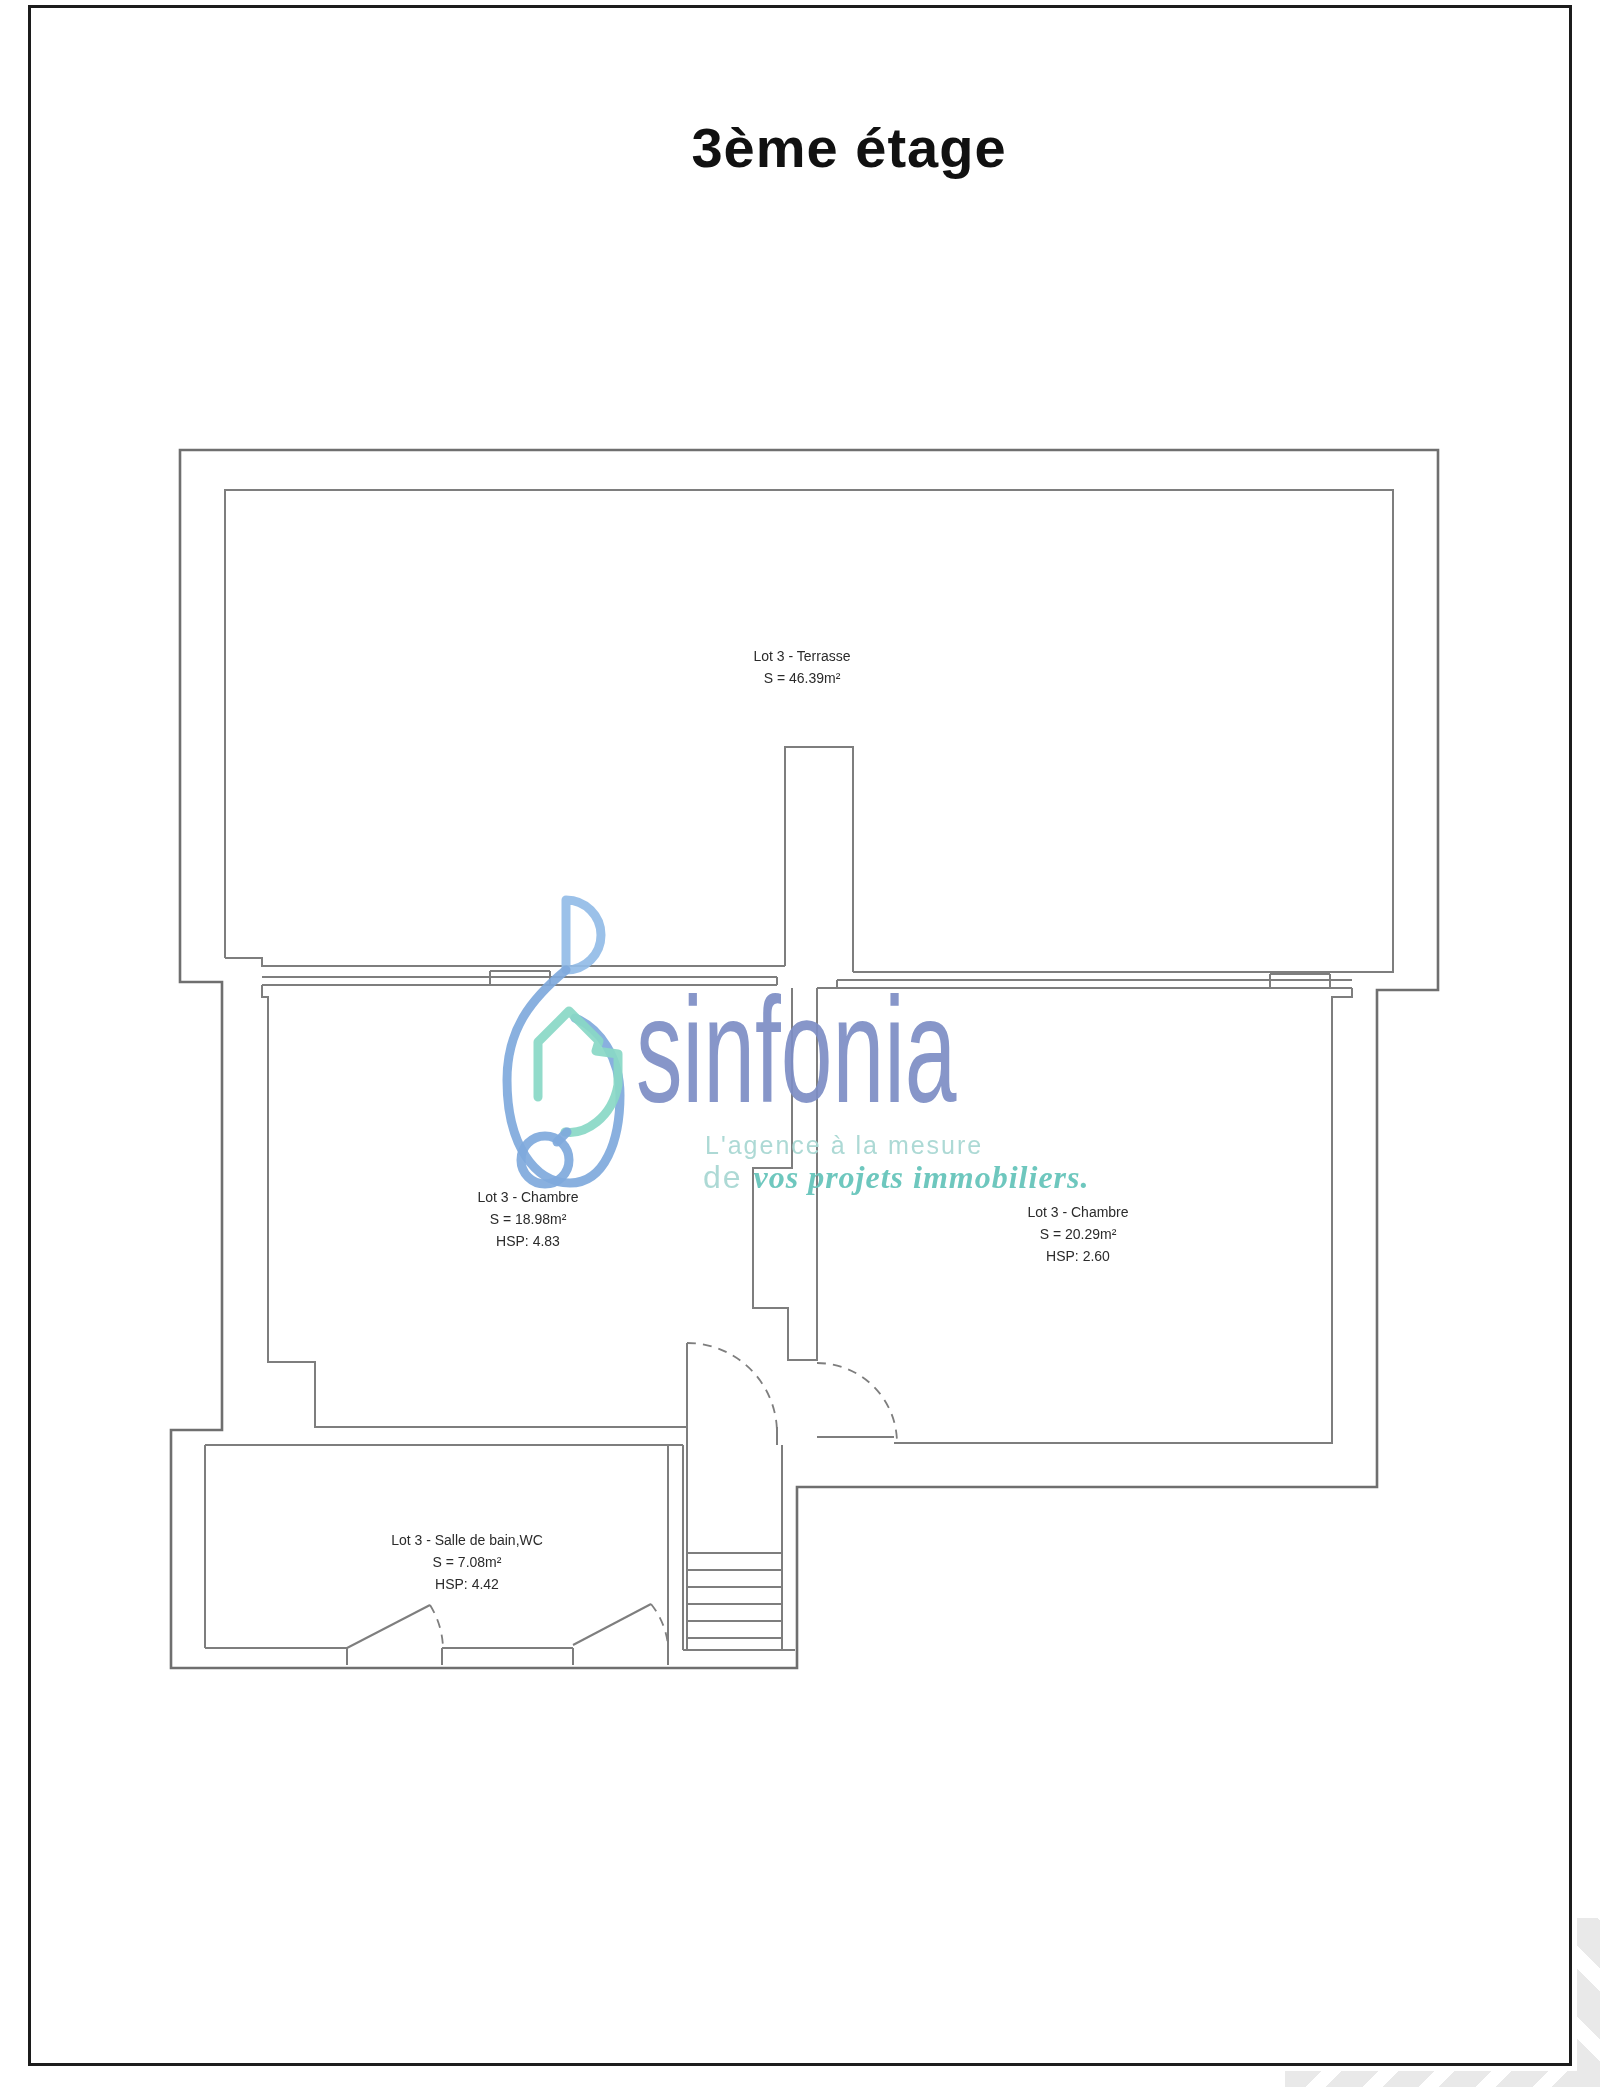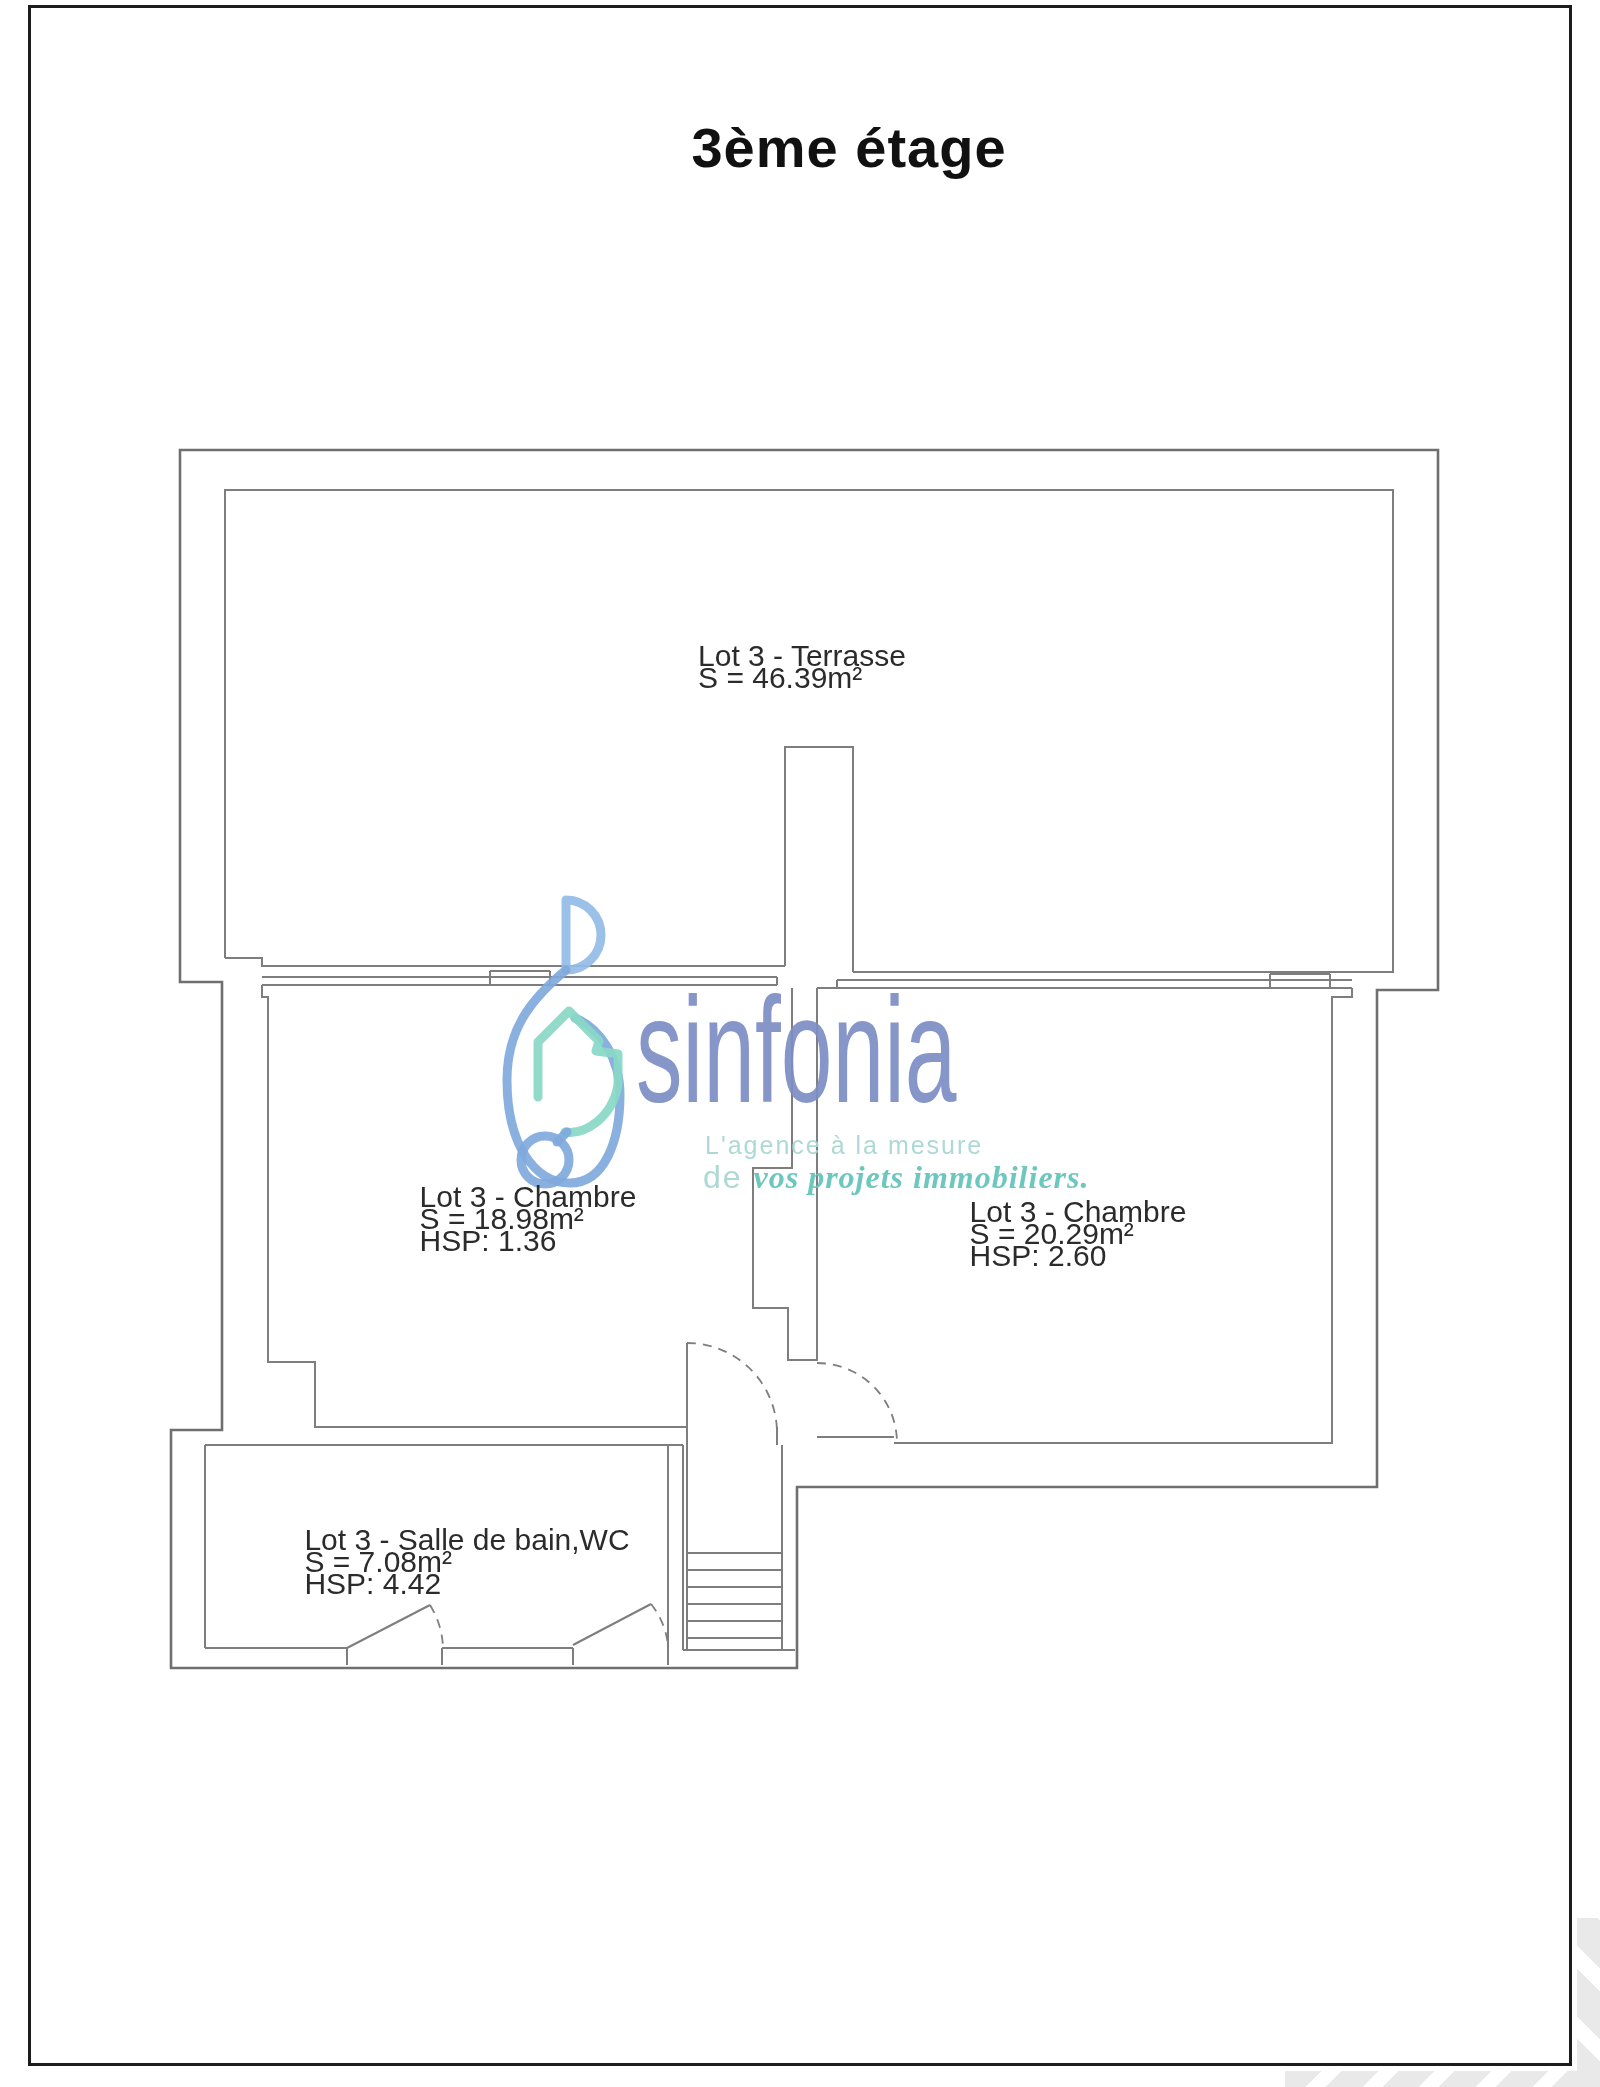--- a/index.html
+++ b/index.html
@@ -14,22 +14,22 @@
   .title{
     position:absolute;left:846px;top:112px;transform:translateX(-50%);
     margin:3px;font-size:56px;font-weight:bold;color:#111;letter-spacing:1px;white-space:nowrap;
   }
   svg.plan{position:absolute;left:0;top:0;width:1600px;height:2087px;}
   .walls{stroke:var(--plan-line,#7e7e7e);fill:none;stroke-width:2;}
   .outer{stroke:#6f6f6f;stroke-width:2.6;}
   .dashes{stroke:var(--plan-line,#7e7e7e);fill:none;stroke-width:1.8;stroke-dasharray:9 7;}
   .logo-stroke{fill:none;stroke-width:9;stroke-linecap:round;stroke-linejoin:round;opacity:.92;}
   .room-label{
-    position:absolute;transform:translateX(-50%);
-    font-size:30px;line-height:22px;color:var(--label-text,#2b2b2b);white-space:nowrap;
+    position:absolute;transform:translateX(-50%);text-align:center;
+    font-size:14px;line-height:22px;color:var(--label-text,#2b2b2b);white-space:nowrap;
   }
   .brand{
     position:absolute;left:636px;top:975px;line-height:1;
     font-size:150px;color:var(--brand,#7d8ec5);opacity:.92;
     transform:scaleX(0.62);transform-origin:left top;white-space:nowrap;
   }
   .tagline1{
     position:absolute;left:705px;top:1133px;font-size:25px;line-height:1;
     color:var(--tagline-light,#a9d8d3);letter-spacing:2px;white-space:nowrap;opacity:.95;
   }
@@ -106,21 +106,21 @@
 </svg>
 
 <div class="room-label" style="left:802px;top:645px;">
   <div>Lot 3 - Terrasse</div>
   <div>S = 46.39m²</div>
 </div>
 
 <div class="room-label" style="left:528px;top:1186px;">
   <div>Lot 3 - Chambre</div>
   <div>S = 18.98m²</div>
-  <div>HSP: 1.36</div>
+  <div>HSP: 4.83</div>
 </div>
 
 <div class="room-label" style="left:1078px;top:1201px;">
   <div>Lot 3 - Chambre</div>
   <div>S = 20.29m²</div>
   <div>HSP: 2.60</div>
 </div>
 
 <div class="room-label" style="left:467px;top:1529px;">
   <div>Lot 3 - Salle de bain,WC</div>

